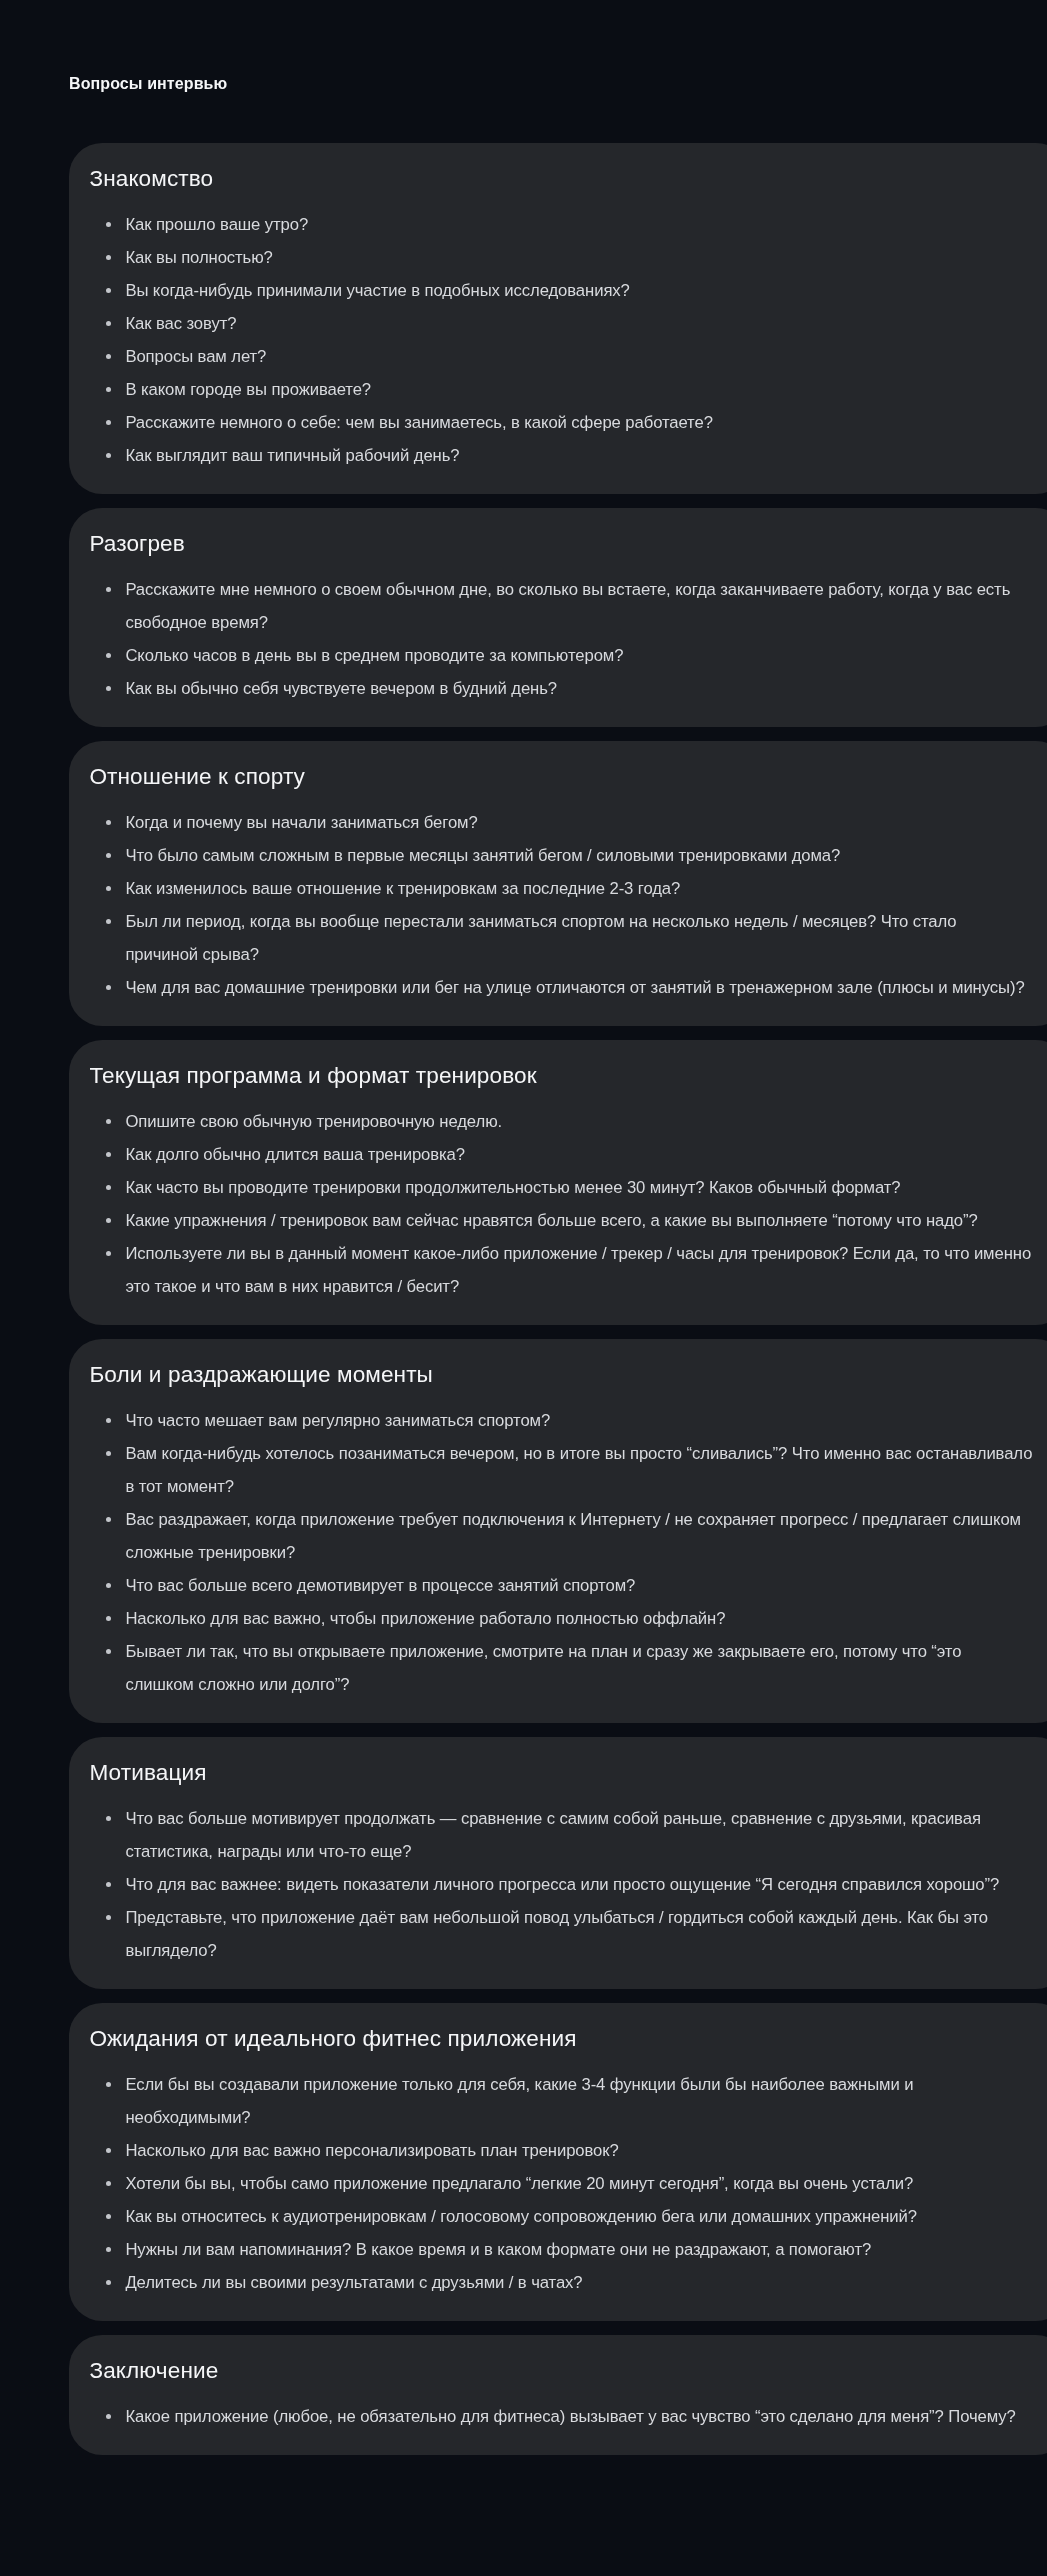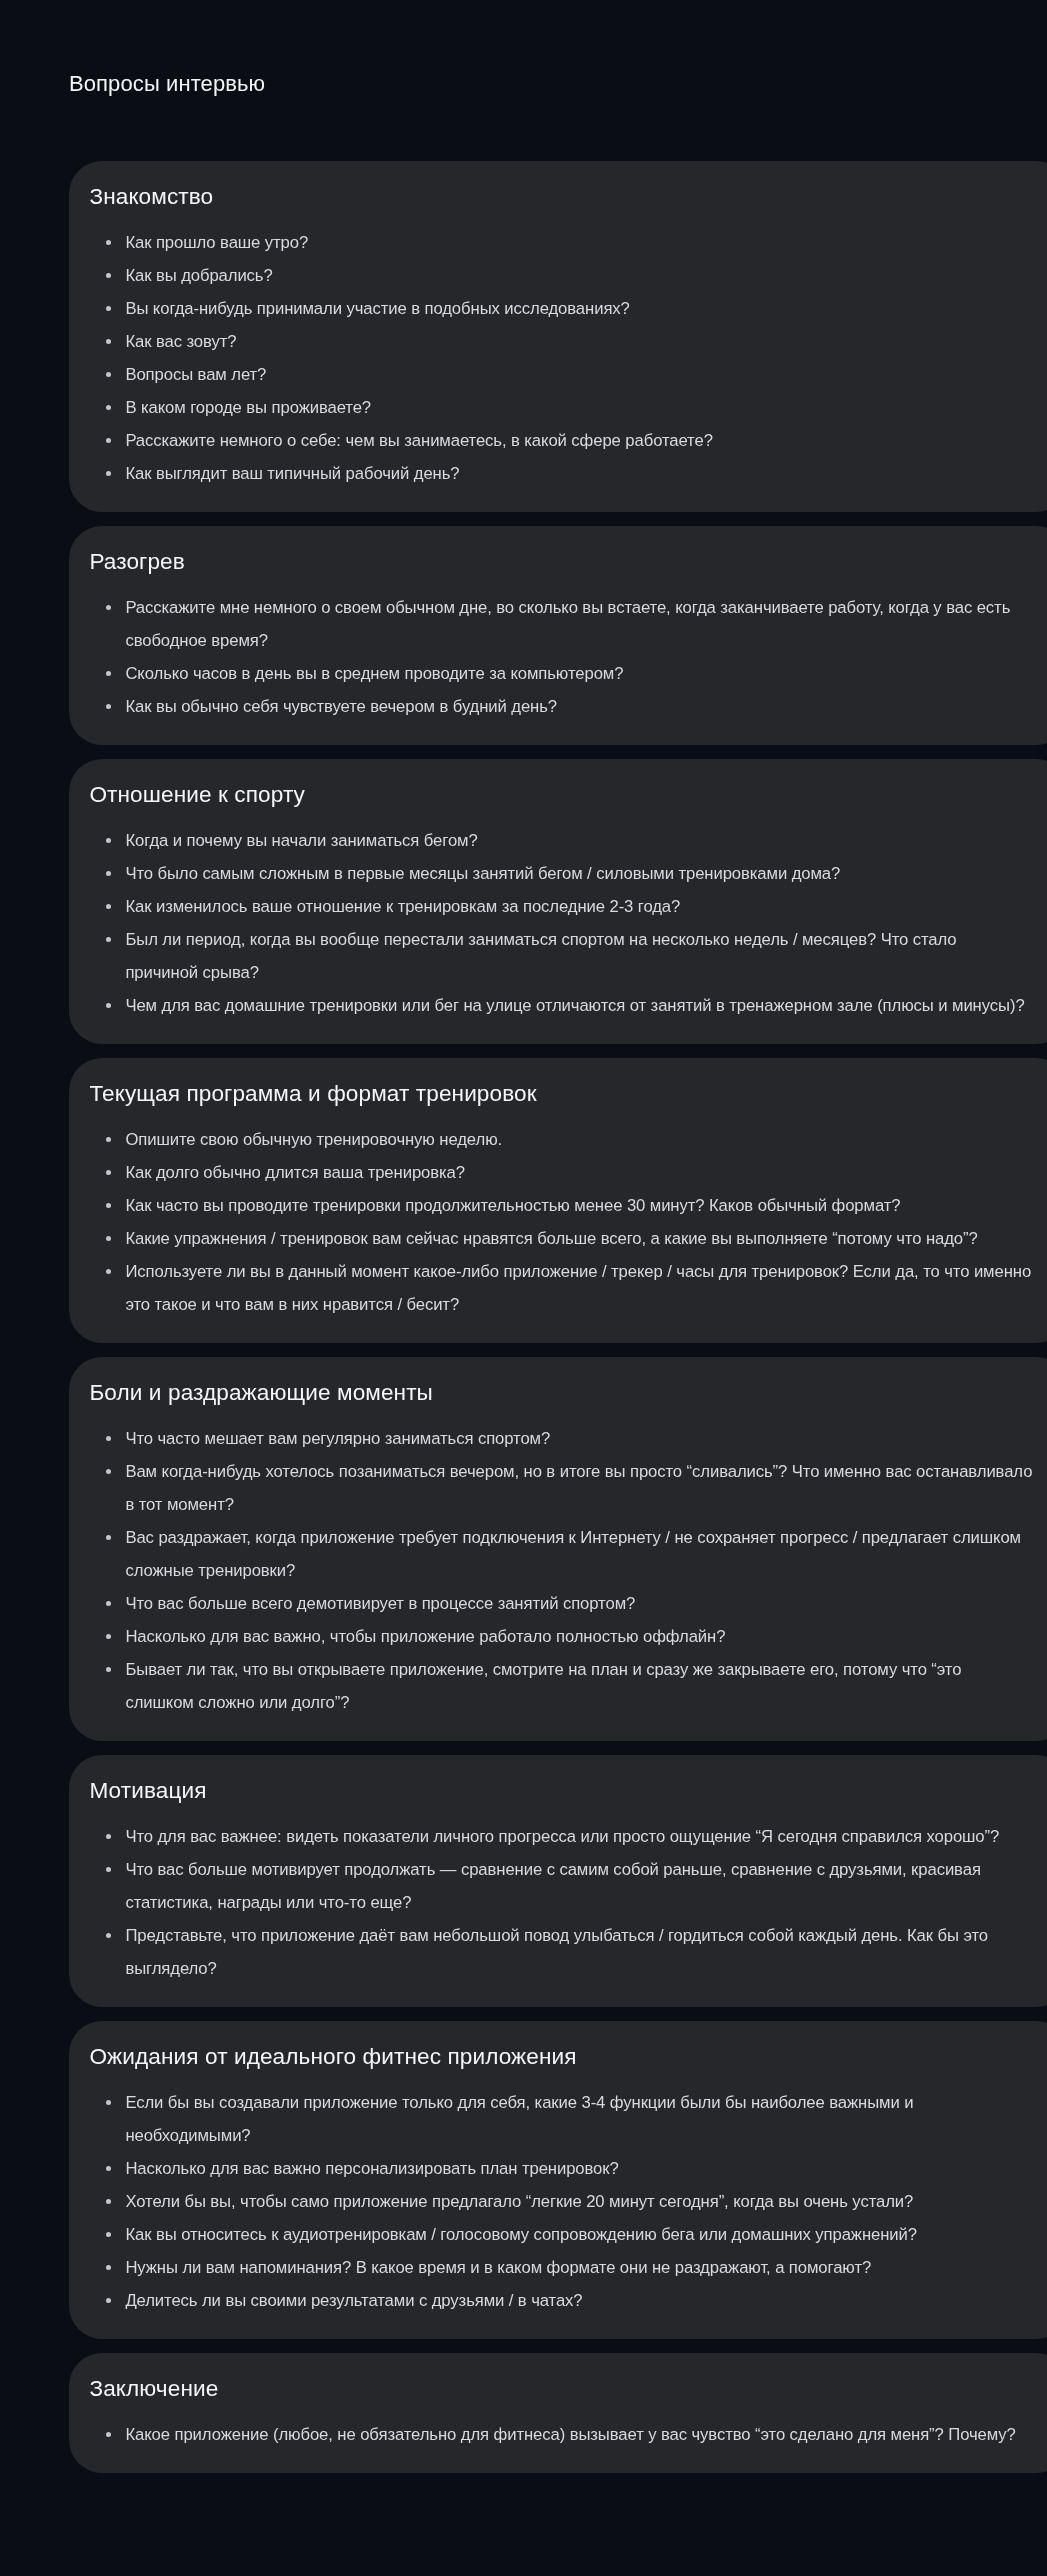--- a/index.html
+++ b/index.html
@@ -20,24 +20,24 @@
     min-height: 2576px;
     background: var(--bg);
     font-family: "Liberation Sans", "DejaVu Sans", sans-serif;
     -webkit-font-smoothing: antialiased;
   }
   .page {
     width: 1048px;
     padding: 71px 71px 44px 69px;
   }
   .page-title {
-    margin: 0 0 64px 0;
-    font-size: 22px;
+    margin: 0 0 46px 0;
+    font-size: 16px;
     line-height: 26px;
-    font-weight: 400;
+    font-weight: 700;
     letter-spacing: 0.1px;
     color: var(--heading);
   }
   .card {
     width: 1000px;
     background: var(--card);
     border-radius: 33px;
     padding: 22px 28px 14px 20.4px;
     margin-bottom: 14.5px;
   }
@@ -77,21 +77,21 @@
 </head>
 <body>
 
 <main class="page">
   <h1 class="page-title">Вопросы интервью</h1>
   <div id="sections">
       <section class="card">
         <h2 class="card-heading">Знакомство</h2>
         <ul class="question-list">
           <li class="question-item">Как прошло ваше утро?</li>
-          <li class="question-item">Как вы добрались?</li>
+          <li class="question-item">Как вы полностью?</li>
           <li class="question-item">Вы когда-нибудь принимали участие в подобных исследованиях?</li>
           <li class="question-item">Как вас зовут?</li>
           <li class="question-item">Вопросы вам лет?</li>
           <li class="question-item">В каком городе вы проживаете?</li>
           <li class="question-item">Расскажите немного о себе: чем вы занимаетесь, в какой сфере работаете?</li>
           <li class="question-item">Как выглядит ваш типичный рабочий день?</li>
         </ul>
       </section>
       <section class="card">
         <h2 class="card-heading">Разогрев</h2>
@@ -128,22 +128,22 @@
           <li class="question-item">Вам когда-нибудь хотелось позаниматься вечером, но в итоге вы просто “сливались”? Что именно вас останавливало в тот момент?</li>
           <li class="question-item">Вас раздражает, когда приложение требует подключения к Интернету / не сохраняет прогресс / предлагает слишком сложные тренировки?</li>
           <li class="question-item">Что вас больше всего демотивирует в процессе занятий спортом?</li>
           <li class="question-item">Насколько для вас важно, чтобы приложение работало полностью оффлайн?</li>
           <li class="question-item">Бывает ли так, что вы открываете приложение, смотрите на план и сразу же закрываете его, потому что “это слишком сложно или долго”?</li>
         </ul>
       </section>
       <section class="card">
         <h2 class="card-heading">Мотивация</h2>
         <ul class="question-list">
+          <li class="question-item">Что вас больше мотивирует продолжать — сравнение с самим собой раньше, сравнение с друзьями, красивая статистика, награды или что-то еще?</li>
           <li class="question-item">Что для вас важнее: видеть показатели личного прогресса или просто ощущение “Я сегодня справился хорошо”?</li>
-          <li class="question-item">Что вас больше мотивирует продолжать — сравнение с самим собой раньше, сравнение с друзьями, красивая статистика, награды или что-то еще?</li>
           <li class="question-item">Представьте, что приложение даёт вам небольшой повод улыбаться / гордиться собой каждый день. Как бы это выглядело?</li>
         </ul>
       </section>
       <section class="card">
         <h2 class="card-heading">Ожидания от идеального фитнес приложения</h2>
         <ul class="question-list">
           <li class="question-item">Если бы вы создавали приложение только для себя, какие 3-4 функции были бы наиболее важными и необходимыми?</li>
           <li class="question-item">Насколько для вас важно персонализировать план тренировок?</li>
           <li class="question-item">Хотели бы вы, чтобы само приложение предлагало “легкие 20 минут сегодня”, когда вы очень устали?</li>
           <li class="question-item">Как вы относитесь к аудиотренировкам / голосовому сопровождению бега или домашних упражнений?</li>

